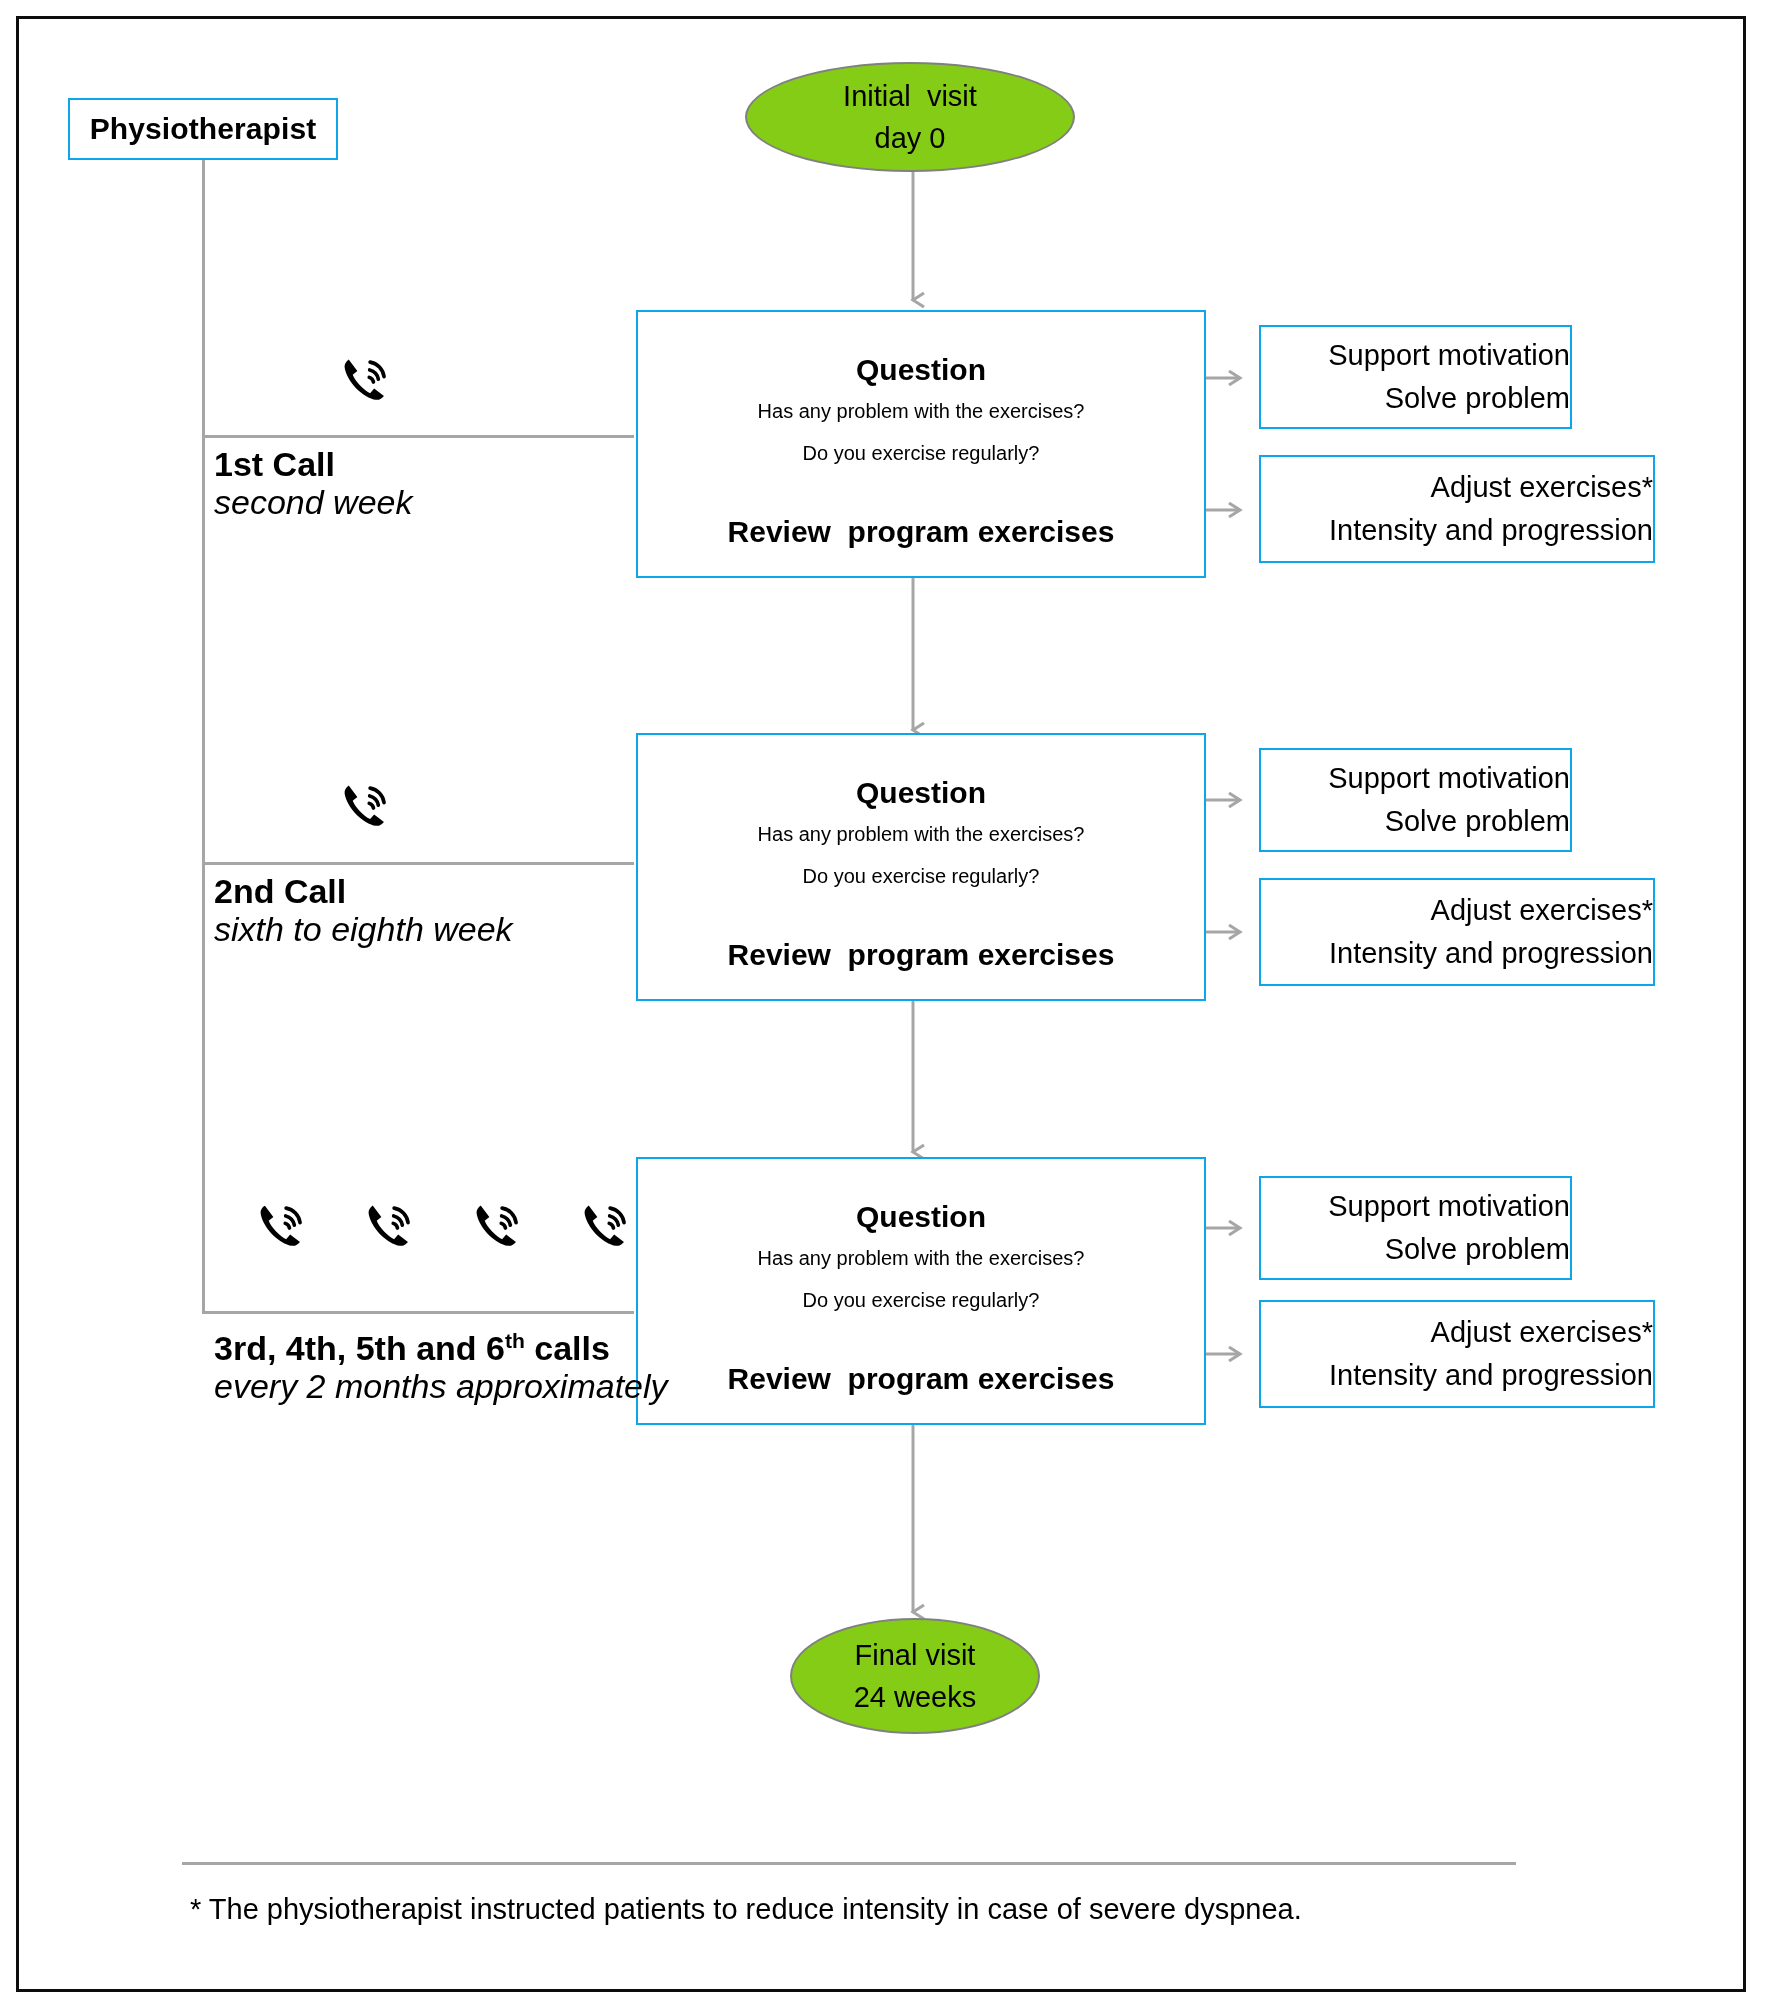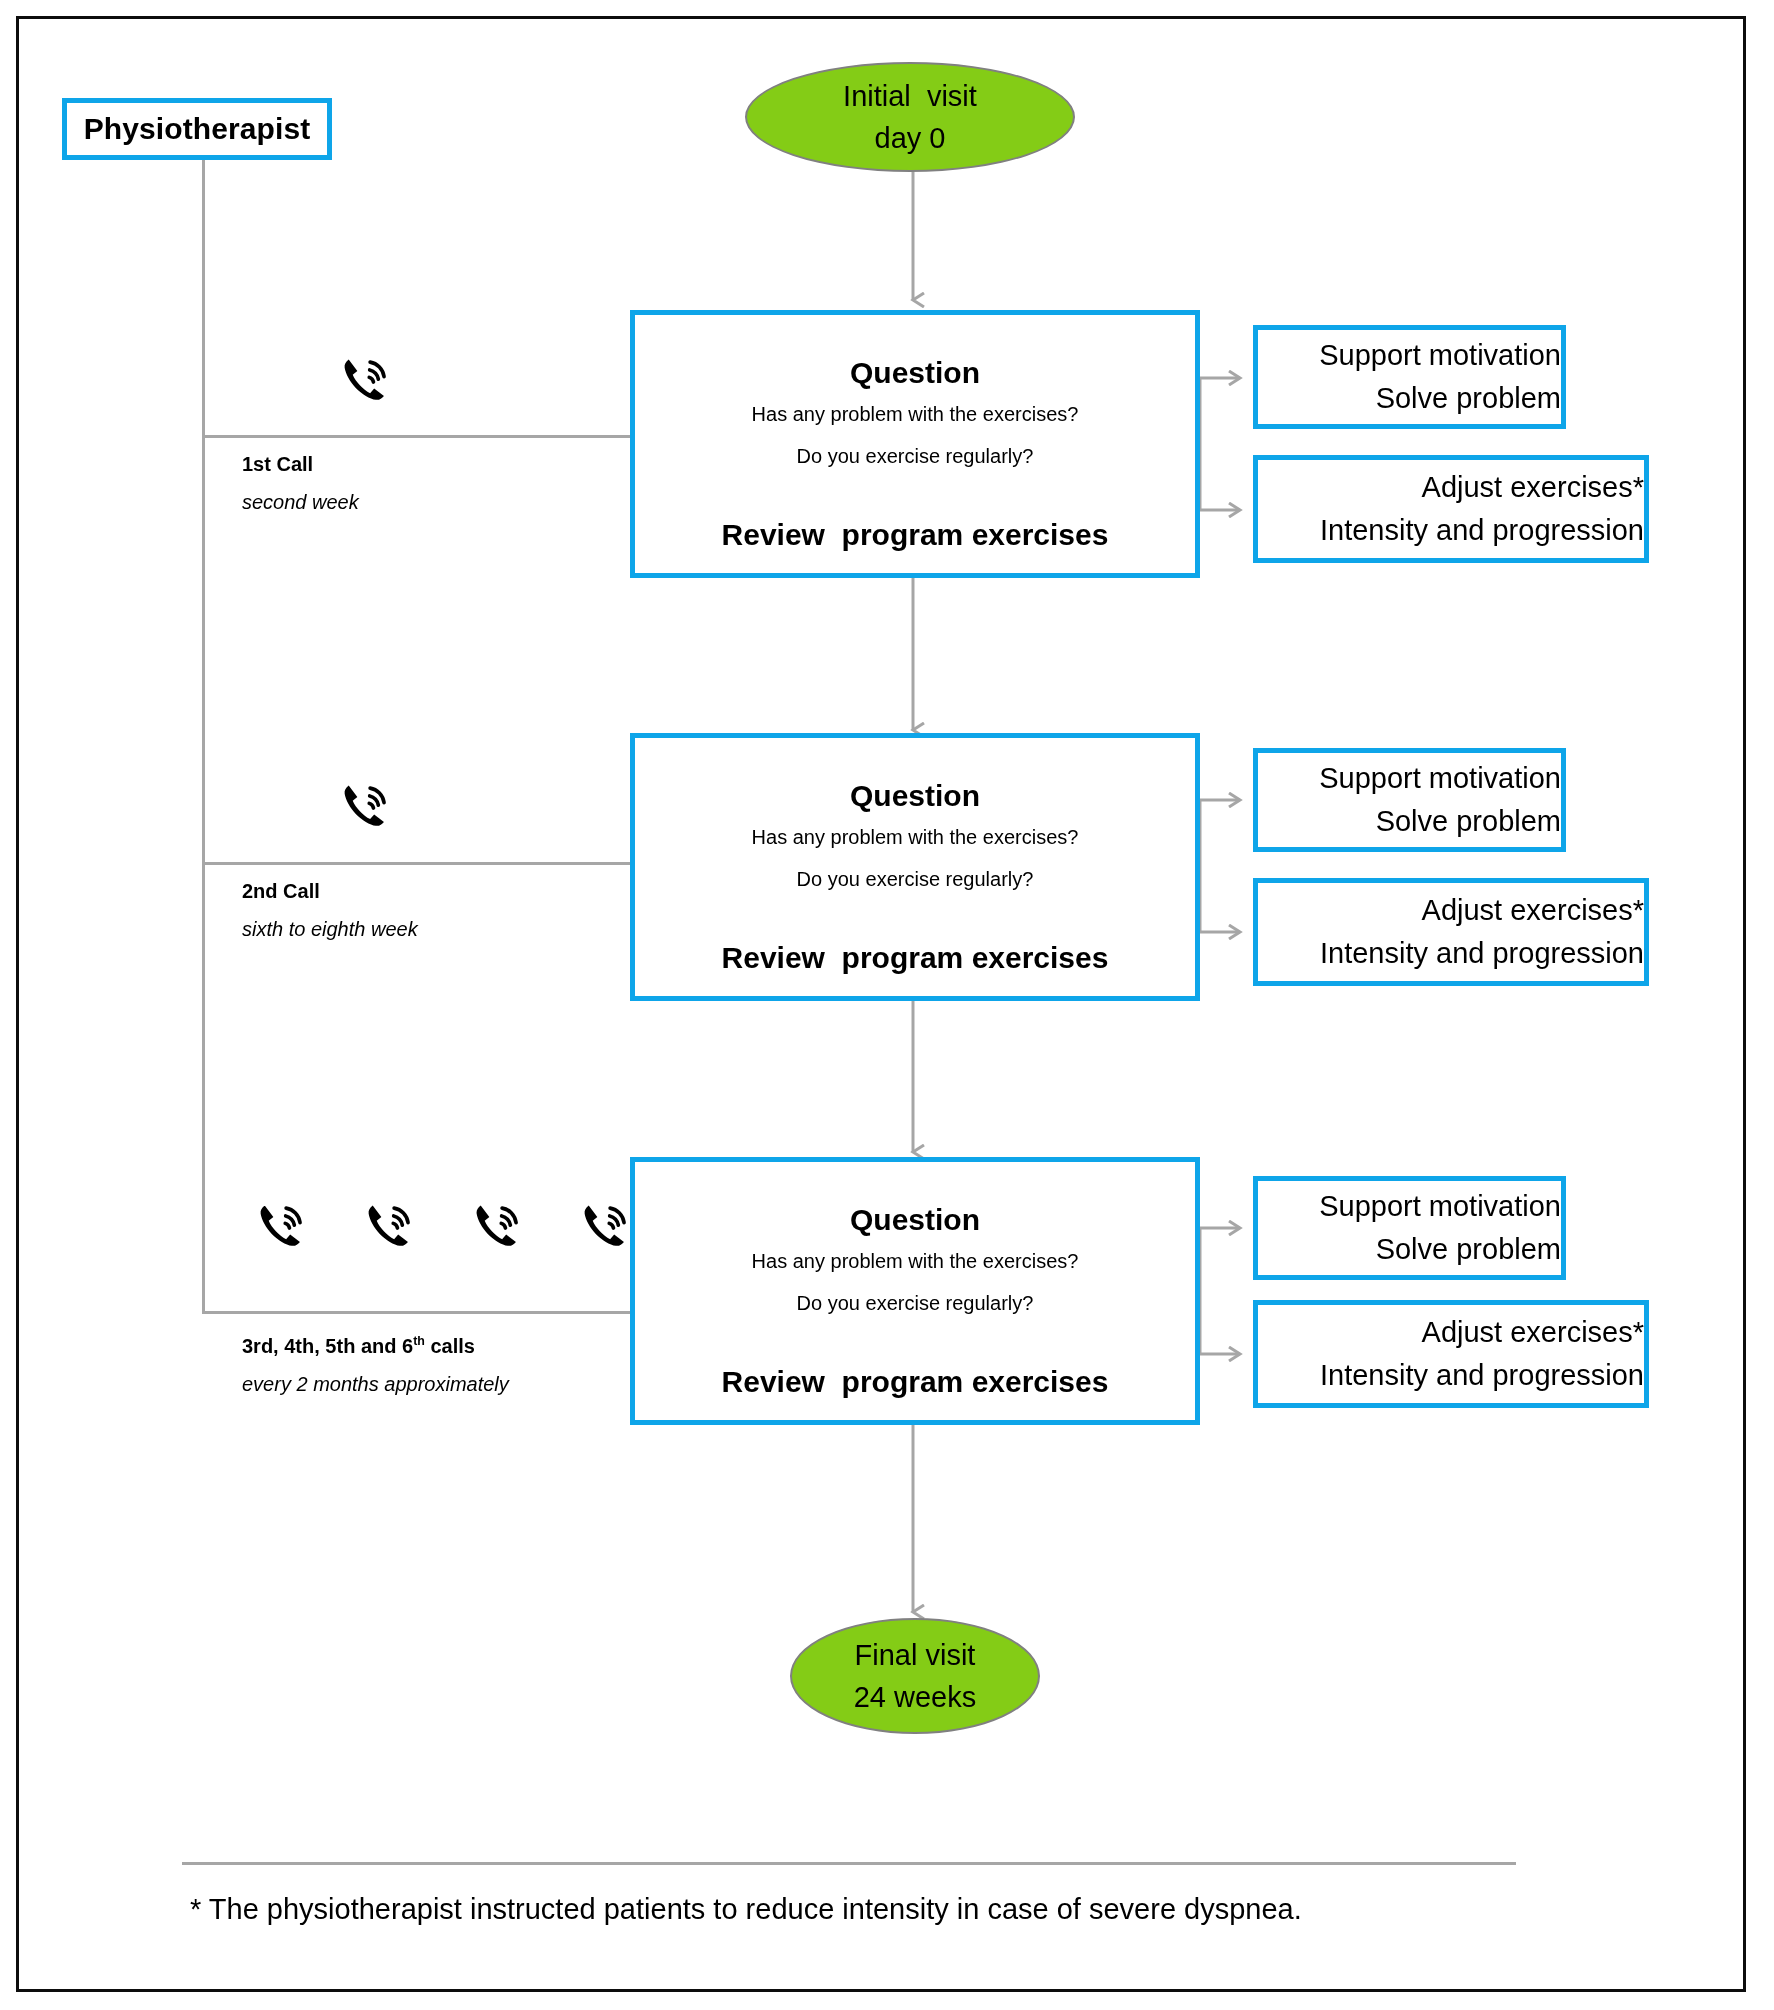--- a/index.html
+++ b/index.html
@@ -24,23 +24,24 @@
     top: 16px;
     width: 1730px;
     height: 1976px;
     border: 3px solid #0d0d0d;
     box-sizing: border-box;
   }
 
   
   .box {
     position: absolute;
-    border: 5px solid #0ea5e9;
+    border: 2px solid #0ea5e9;
     background: #ffffff;
     box-sizing: border-box;
+    margin-left: 6px;
   }
   .ellipse {
     position: absolute;
     border: 2px solid #808080;
     border-radius: 50%;
     background: #84cc16;
     box-sizing: border-box;
     display: flex;
     flex-direction: column;
     align-items: center;
@@ -103,23 +104,22 @@
     justify-content: center;
     padding-left: 26px;
     text-align: right;
   }
   .out-line {
     font-size: 29px;
     line-height: 43px;
   }
   .call-label {
     position: absolute;
-    font-size: 20px;
+    font-size: 34px;
     line-height: 38px;
-    margin-left: 28px;
   }
   .call-label .c-name {
     font-weight: bold;
     display: block;
   }
   .call-label .c-when {
     font-style: italic;
     display: block;
   }
   .call-label sup {

